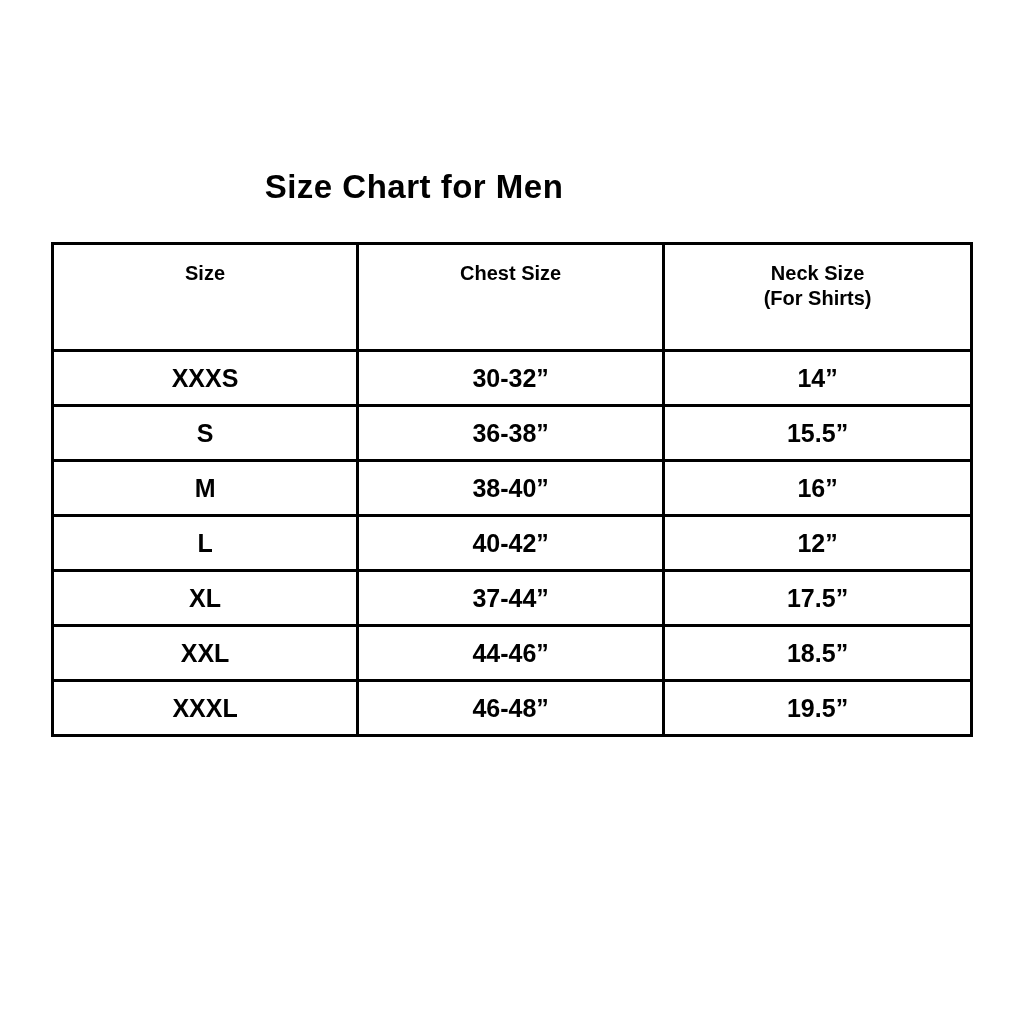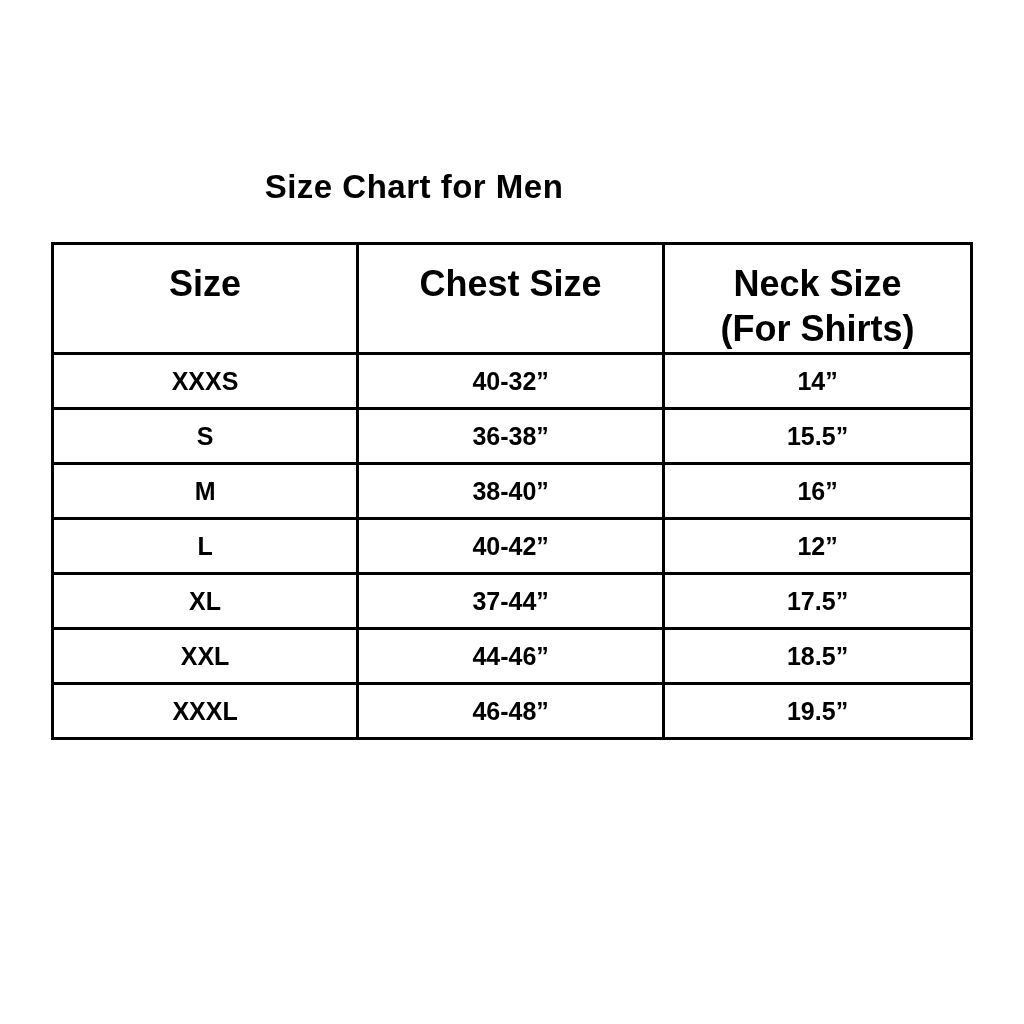--- a/index.html
+++ b/index.html
@@ -39,21 +39,21 @@
   table.size-table td {
     border: 3px solid #000000;
     text-align: center;
     font-weight: bold;
     background: #ffffff;
   }
   table.size-table th {
     height: 87px;
     vertical-align: top;
     padding-top: 16px;
-    font-size: 36px;
+    font-size: 20px;
     line-height: 1.25;
   }
   table.size-table td {
     height: 50px;
     vertical-align: middle;
     font-size: 25px;
   }
   col.c1 { width: 33.2%; }
   col.c2 { width: 33.3%; }
   col.c3 { width: 33.5%; }
@@ -81,21 +81,21 @@
         </th>
         <th>
           <span>Neck Size</span><br>
           <span>(For Shirts)</span>
         </th>
       </tr>
     </thead>
     <tbody>
       <tr>
         <td>XXXS</td>
-        <td>40-32”</td>
+        <td>30-32”</td>
         <td>14”</td>
       </tr>
       <tr>
         <td>S</td>
         <td>36-38”</td>
         <td>15.5”</td>
       </tr>
       <tr>
         <td>M</td>
         <td>38-40”</td>

